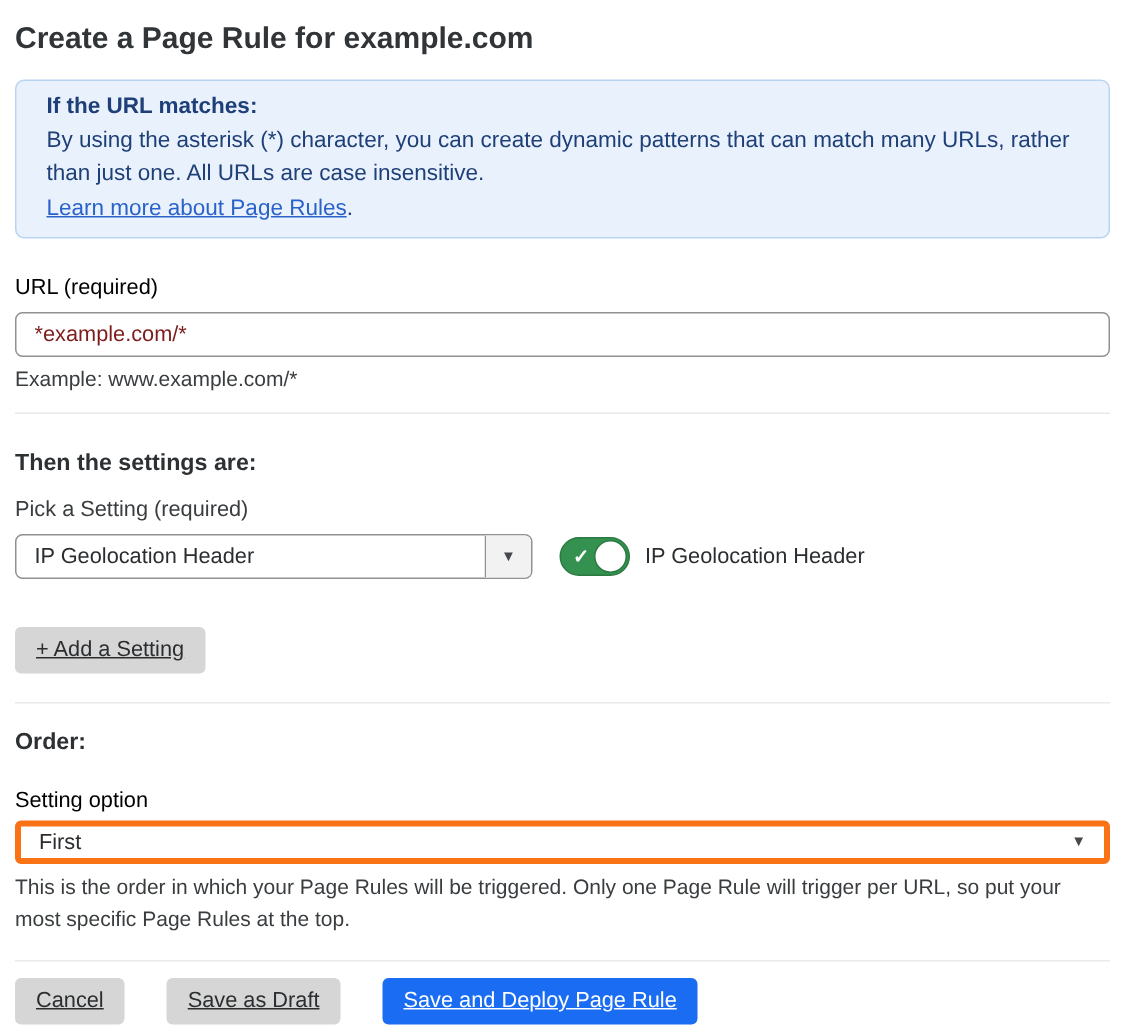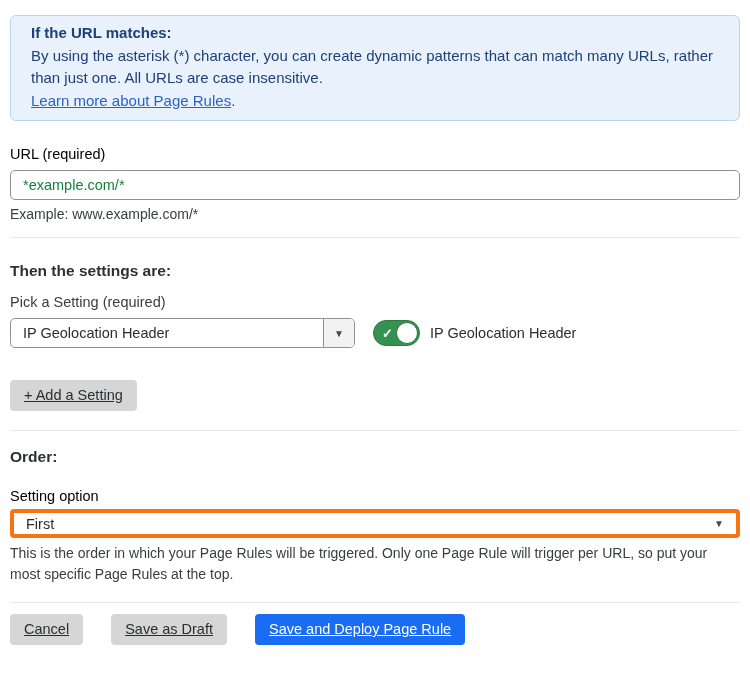--- a/index.html
+++ b/index.html
@@ -32,21 +32,21 @@
   .info-box .info-link-suffix { color: #1e3f77; }
 
   .field-label { margin-top: 24px; font-size: 14.5px; line-height: 18px; color: #000000; }
 
   .text-input {
     display: block; width: 100%;
     margin-top: 7px; height: 30px;
     border: 1px solid #8f9193; border-radius: 5px;
     padding: 0 12px;
     font-family: "Liberation Sans", sans-serif;
-    font-size: 14.5px; color: #15803d;
+    font-size: 14.5px; color: #7f1d1d;
     background: #fff; outline: none;
   }
   .helper-text { margin-top: 5px; font-size: 14px; line-height: 18px; color: #3a3d3f; }
 
   .divider { border: none; border-top: 1px solid #e9e9e9; }
   .divider.d1 { margin-top: 14px; }
   .divider.d2 { margin-top: 19px; }
   .divider.d3 { margin-top: 17px; }
 
   .section-heading { font-size: 15.5px; line-height: 18px; font-weight: bold; color: #2e3133; }
@@ -113,20 +113,21 @@
 
   .order-help { margin-top: 5px; font-size: 14px; line-height: 21px; color: #3a3d3f; max-width: 730px; }
 
   .actions-row { margin-top: 11px; display: flex; gap: 28px; }
 </style>
 </head>
 <body>
 
 <div class="container">
 
+  <h1 class="page-title">Create a Page Rule for example.com</h1>
 
   <div class="info-box">
     <div class="info-heading">If the URL matches:</div>
     <div class="info-body">By using the asterisk (*) character, you can create dynamic patterns that can match many URLs, rather than just one. All URLs are case insensitive.</div>
     <div><a class="info-link">Learn more about Page Rules</a><span class="info-link-suffix">.</span></div>
   </div>
 
   <div class="field-label">URL (required)</div>
   <input class="text-input" type="text" value="*example.com/*" style="">
   <div class="helper-text">Example: www.example.com/*</div>

